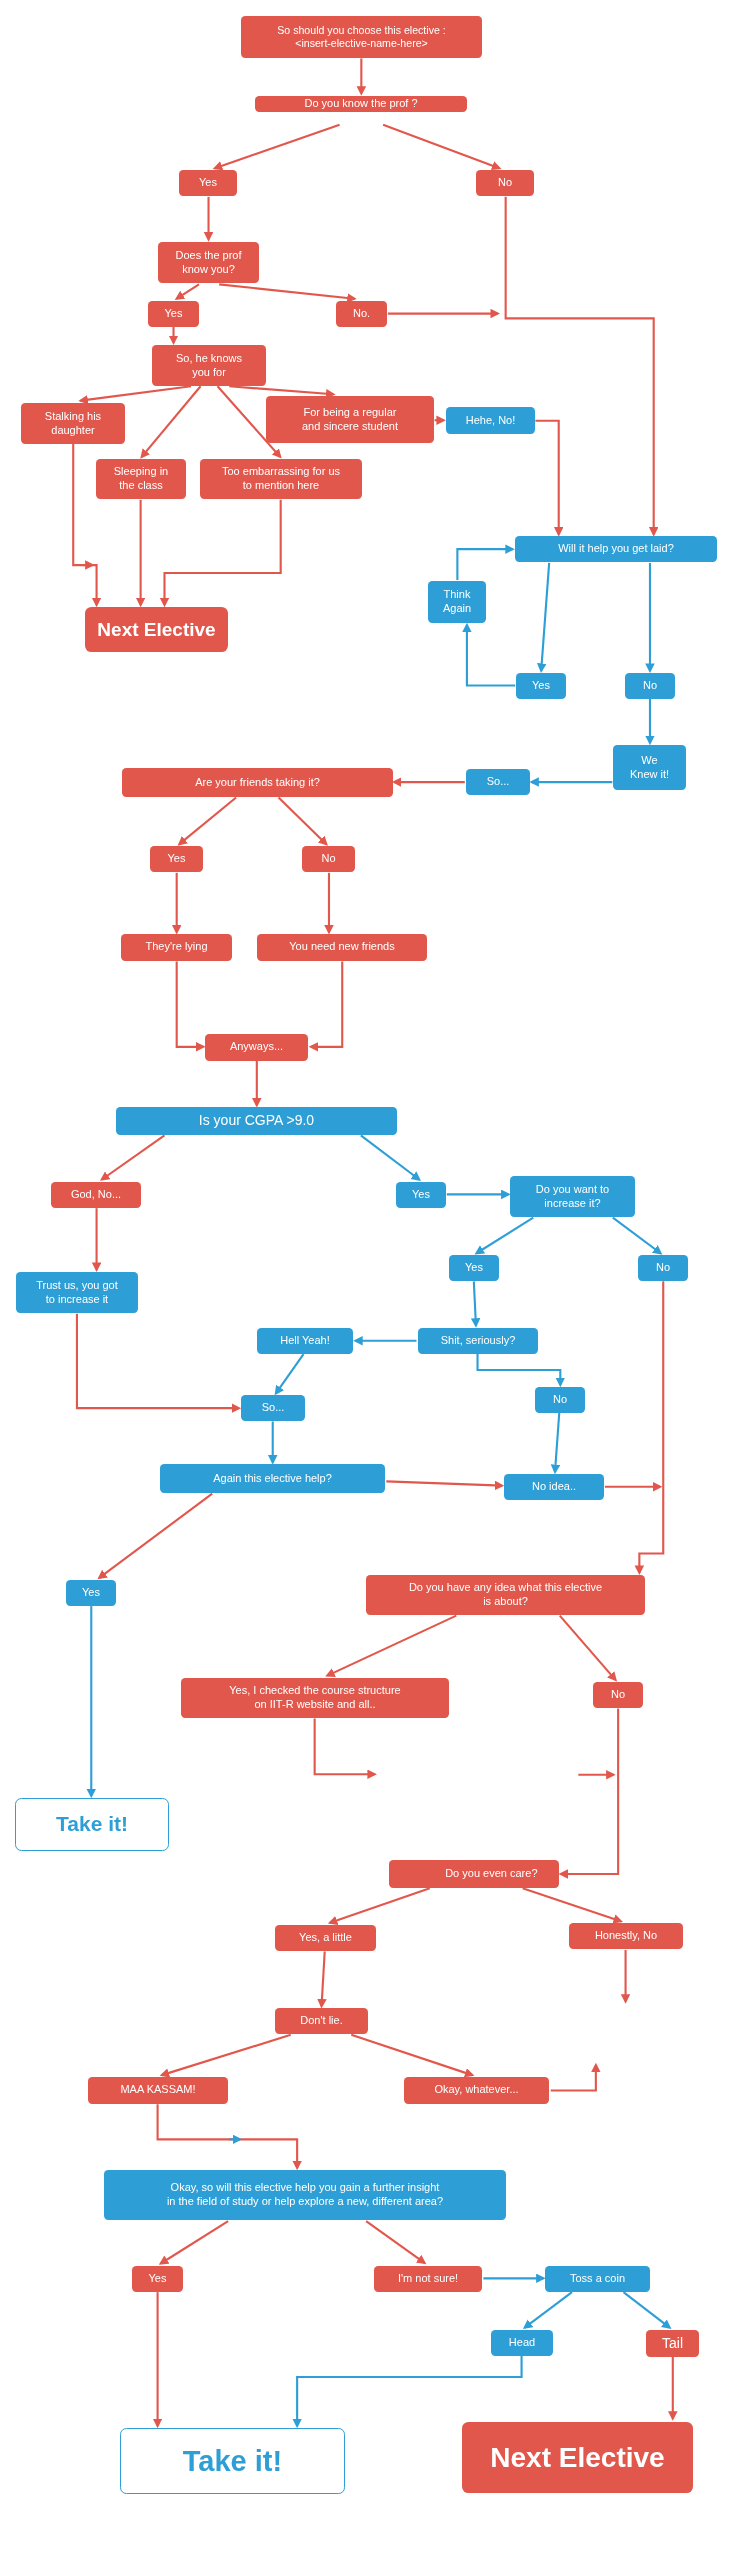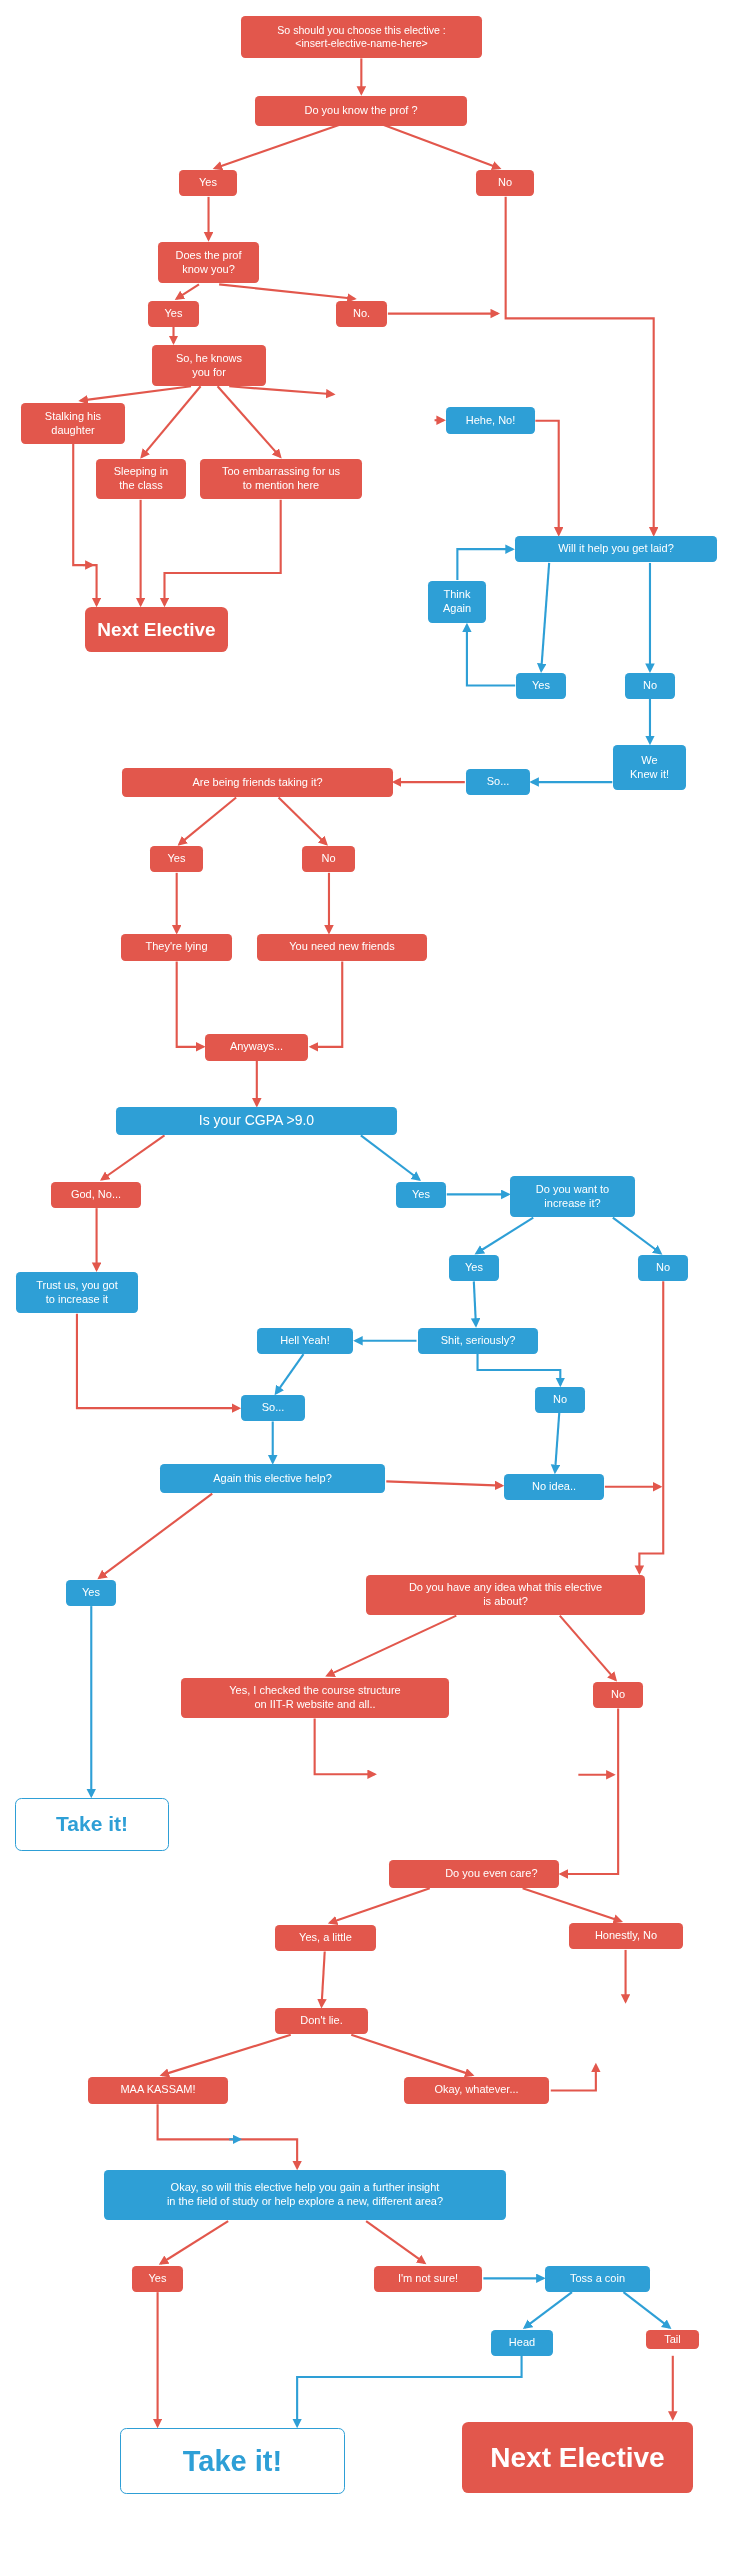--- a/index.html
+++ b/index.html
@@ -104,46 +104,48 @@
       <polyline points="911,4294 1024,4294" class="edge blue" marker-end="url(#arrow-blue)"></polyline>
       <polyline points="1078,4320 989,4387" class="edge blue" marker-end="url(#arrow-blue)"></polyline>
       <polyline points="1175,4320 1262,4387" class="edge blue" marker-end="url(#arrow-blue)"></polyline>
       <polyline points="983,4440 983,4480 560,4480 560,4572" class="edge blue" marker-end="url(#arrow-blue)"></polyline>
       <polyline points="297,4320 297,4572" class="edge red" marker-end="url(#arrow-red)"></polyline>
       <polyline points="1268,4440 1268,4558" class="edge red" marker-end="url(#arrow-red)"></polyline>
     </svg>
   <div id="nodes">
       <div class="node red" style="left: 241px; top: 16px; width: 241px; height: 42px; font-size: 10.6px;">So should you choose this elective :
 &lt;insert-elective-name-here&gt;</div>
-      <div class="node red" style="left: 255px; top: 96px; width: 212px; height: 30px; font-size: 11px;">Do you know the prof ?</div>
+      <div class="node red" style="left: 255px; top: 96px; width: 212px; height: 16px; font-size: 11px;">Do you know the prof ?</div>
       <div class="node red" style="left: 179px; top: 170px; width: 58px; height: 26px; font-size: 11px;">Yes</div>
       <div class="node red" style="left: 476px; top: 170px; width: 58px; height: 26px; font-size: 11px;">No</div>
       <div class="node red" style="left: 158px; top: 242px; width: 101px; height: 41px; font-size: 11px;">Does the prof
 know you?</div>
       <div class="node red" style="left: 148px; top: 301px; width: 51px; height: 25.5px; font-size: 11px;">Yes</div>
       <div class="node red" style="left: 336px; top: 301px; width: 51px; height: 25.5px; font-size: 11px;">No.</div>
       <div class="node red" style="left: 152px; top: 345px; width: 114px; height: 41px; font-size: 11px;">So, he knows
 you for</div>
       <div class="node red" style="left: 21px; top: 403px; width: 104px; height: 41px; font-size: 11px;">Stalking his
 daughter</div>
+      <div class="node red" style="left: 266px; top: 396px; width: 168px; height: 47px; font-size: 11px;">For being a regular
+and sincere student</div>
       <div class="node blue" style="left: 446px; top: 407px; width: 89px; height: 27px; font-size: 11px;">Hehe, No!</div>
       <div class="node red" style="left: 96px; top: 459px; width: 90px; height: 40px; font-size: 11px;">Sleeping in
 the class</div>
       <div class="node red" style="left: 200px; top: 459px; width: 162px; height: 40px; font-size: 11px;">Too embarrassing for us
 to mention here</div>
       <div class="node blue" style="left: 515px; top: 536px; width: 202px; height: 26px; font-size: 11px;">Will it help you get laid?</div>
       <div class="node blue" style="left: 428px; top: 581px; width: 58px; height: 42px; font-size: 11px;">Think
 Again</div>
       <div class="node red big" style="left: 85px; top: 607px; width: 143px; height: 45px; font-size: 19px;">Next Elective</div>
       <div class="node blue" style="left: 516px; top: 673px; width: 50px; height: 25.5px; font-size: 11px;">Yes</div>
       <div class="node blue" style="left: 625px; top: 673px; width: 50px; height: 25.5px; font-size: 11px;">No</div>
       <div class="node blue" style="left: 613px; top: 745px; width: 73px; height: 45px; font-size: 11px;">We
 Knew it!</div>
       <div class="node blue" style="left: 466px; top: 769px; width: 64px; height: 25.5px; font-size: 11px;">So...</div>
-      <div class="node red" style="left: 122px; top: 768px; width: 271px; height: 29px; font-size: 11px;">Are being friends taking it?</div>
+      <div class="node red" style="left: 122px; top: 768px; width: 271px; height: 29px; font-size: 11px;">Are your friends taking it?</div>
       <div class="node red" style="left: 150px; top: 846px; width: 53px; height: 26px; font-size: 11px;">Yes</div>
       <div class="node red" style="left: 302px; top: 846px; width: 53px; height: 26px; font-size: 11px;">No</div>
       <div class="node red" style="left: 121px; top: 934px; width: 111px; height: 26.5px; font-size: 11px;">They're lying</div>
       <div class="node red" style="left: 257px; top: 934px; width: 170px; height: 26.5px; font-size: 11px;">You need new friends</div>
       <div class="node red" style="left: 205px; top: 1034px; width: 103px; height: 26.5px; font-size: 11px;">Anyways...</div>
       <div class="node blue" style="left: 116px; top: 1107px; width: 281px; height: 28px; font-size: 14px;">Is your CGPA &gt;9.0</div>
       <div class="node red" style="left: 51px; top: 1182px; width: 90px; height: 26px; font-size: 11px;">God, No...</div>
       <div class="node blue" style="left: 396px; top: 1182px; width: 50px; height: 25.5px; font-size: 11px;">Yes</div>
       <div class="node blue" style="left: 510px; top: 1176px; width: 125px; height: 41px; font-size: 11px;">Do you want to
 increase it?</div>
@@ -169,18 +171,18 @@
       <div class="node red" style="left: 569px; top: 1923px; width: 114px; height: 26px; font-size: 11px;">Honestly, No</div>
       <div class="node red" style="left: 275px; top: 2008px; width: 93px; height: 26px; font-size: 11px;">Don't lie.</div>
       <div class="node red" style="left: 88px; top: 2077px; width: 140px; height: 26.5px; font-size: 11px;">MAA KASSAM!</div>
       <div class="node red" style="left: 404px; top: 2077px; width: 145px; height: 26.5px; font-size: 11px;">Okay, whatever...</div>
       <div class="node blue" style="left: 104px; top: 2170px; width: 402px; height: 50px; font-size: 11px;">Okay, so will this elective help you gain a further insight
 in the field of study or help explore a new,  different area?</div>
       <div class="node red" style="left: 132px; top: 2266px; width: 51px; height: 26px; font-size: 11px;">Yes</div>
       <div class="node red" style="left: 374px; top: 2266px; width: 108px; height: 26px; font-size: 11px;">I'm not sure!</div>
       <div class="node blue" style="left: 545px; top: 2266px; width: 105px; height: 26px; font-size: 11px;">Toss a coin</div>
       <div class="node blue" style="left: 491px; top: 2330px; width: 62px; height: 25.5px; font-size: 11px;">Head</div>
-      <div class="node red" style="left: 646px; top: 2330px; width: 53px; height: 19px; font-size: 11px;">Tail</div>
+      <div class="node red" style="left: 646px; top: 2330px; width: 53px; height: 27px; font-size: 14px;">Tail</div>
       <div class="node outline big" style="left: 120px; top: 2428px; width: 225px; height: 66px; font-size: 29px;">Take it!</div>
       <div class="node red big" style="left: 462px; top: 2422px; width: 231px; height: 71px; font-size: 28px;">Next Elective</div>
     </div>
 </div>
 
 
 </body></html>

